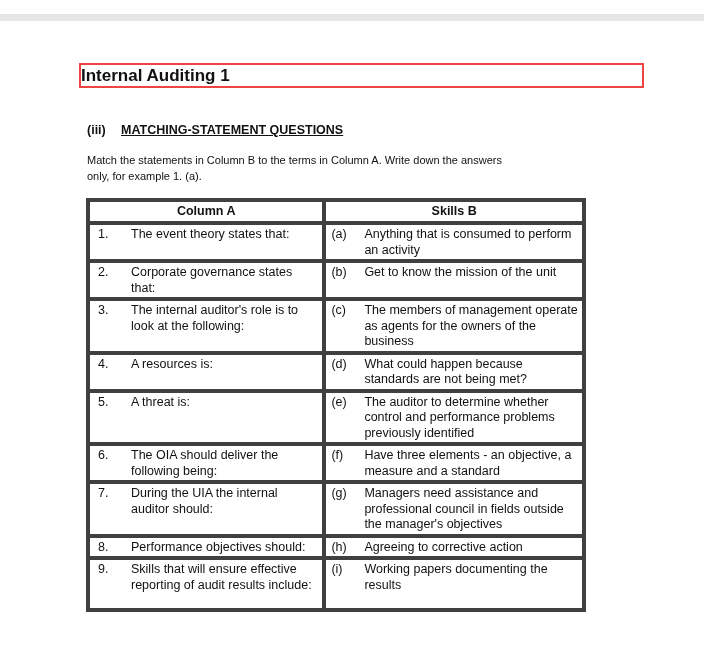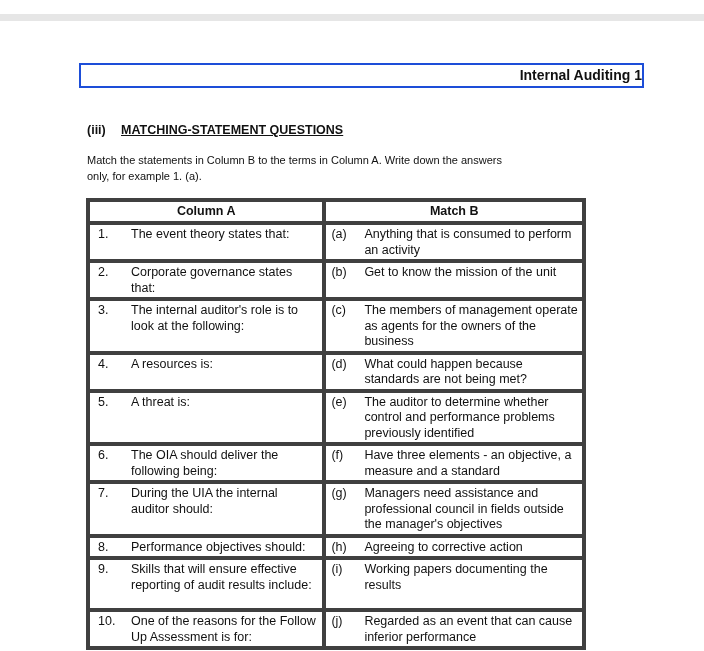--- a/index.html
+++ b/index.html
@@ -22,25 +22,25 @@
       width: 704px;
       height: 7px;
       background: #e6e6e6;
     }
     .title-box {
       position: absolute;
       left: 79px;
       top: 63px;
       width: 561px;
       height: 21px;
-      border: 2px solid #1d4ed8;
+      border: 2px solid #ef4444;
       box-sizing: content-box;
-      text-align: right;
+      text-align: left;
       font-weight: bold;
-      font-size: 14px;
+      font-size: 17px;
       line-height: 21px;
     }
     .section-heading {
       position: absolute;
       left: 87px;
       top: 122px;
       font-size: 12.5px;
       font-weight: bold;
       line-height: 16px;
     }
@@ -106,21 +106,21 @@
 <div class="section-heading">
   <span class="num">(iii)</span><span class="title">MATCHING-STATEMENT QUESTIONS</span>
 </div>
 
 <div class="instructions">Match the statements in Column B to the terms in Column A. Write down the answers only, for example 1. (a).</div>
 
 <table class="match">
   <thead>
     <tr>
       <th>Column A</th>
-      <th>Match B</th>
+      <th>Skills B</th>
     </tr>
   </thead>
   <tbody id="rows">
       <tr style="height: 36px;">
         <td class="colA">
           <div class="cell a">
             <span class="idx">1.</span>
             <span class="txt">The event theory states that:</span>
           </div>
         </td>
@@ -236,28 +236,14 @@
             <span class="txt">Skills that will ensure effective reporting of audit results include:</span>
           </div>
         </td>
         <td class="colB">
           <div class="cell b">
             <span class="idx">(i)</span>
             <span class="txt">Working papers documenting the results</span>
           </div>
         </td>
       </tr>
-      <tr style="height: 37px;">
-        <td class="colA">
-          <div class="cell a">
-            <span class="idx">10.</span>
-            <span class="txt">One of the reasons for the Follow Up Assessment is for:</span>
-          </div>
-        </td>
-        <td class="colB">
-          <div class="cell b">
-            <span class="idx">(j)</span>
-            <span class="txt">Regarded as an event that can cause inferior performance</span>
-          </div>
-        </td>
-      </tr>
     </tbody>
 </table>
 
 </body></html>

